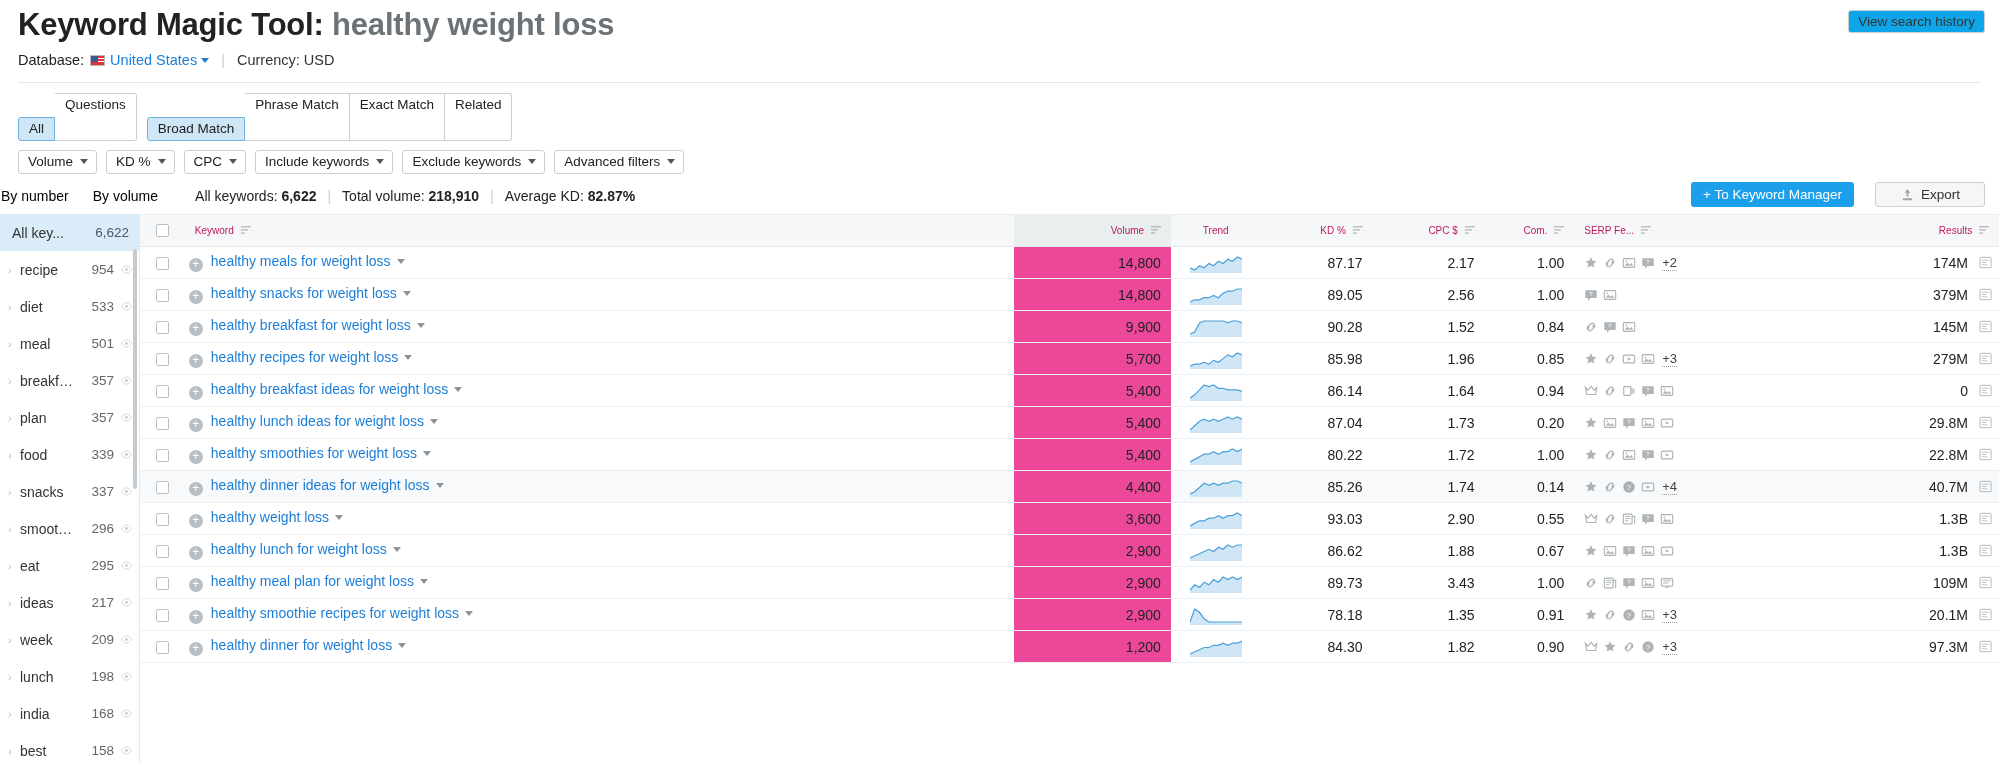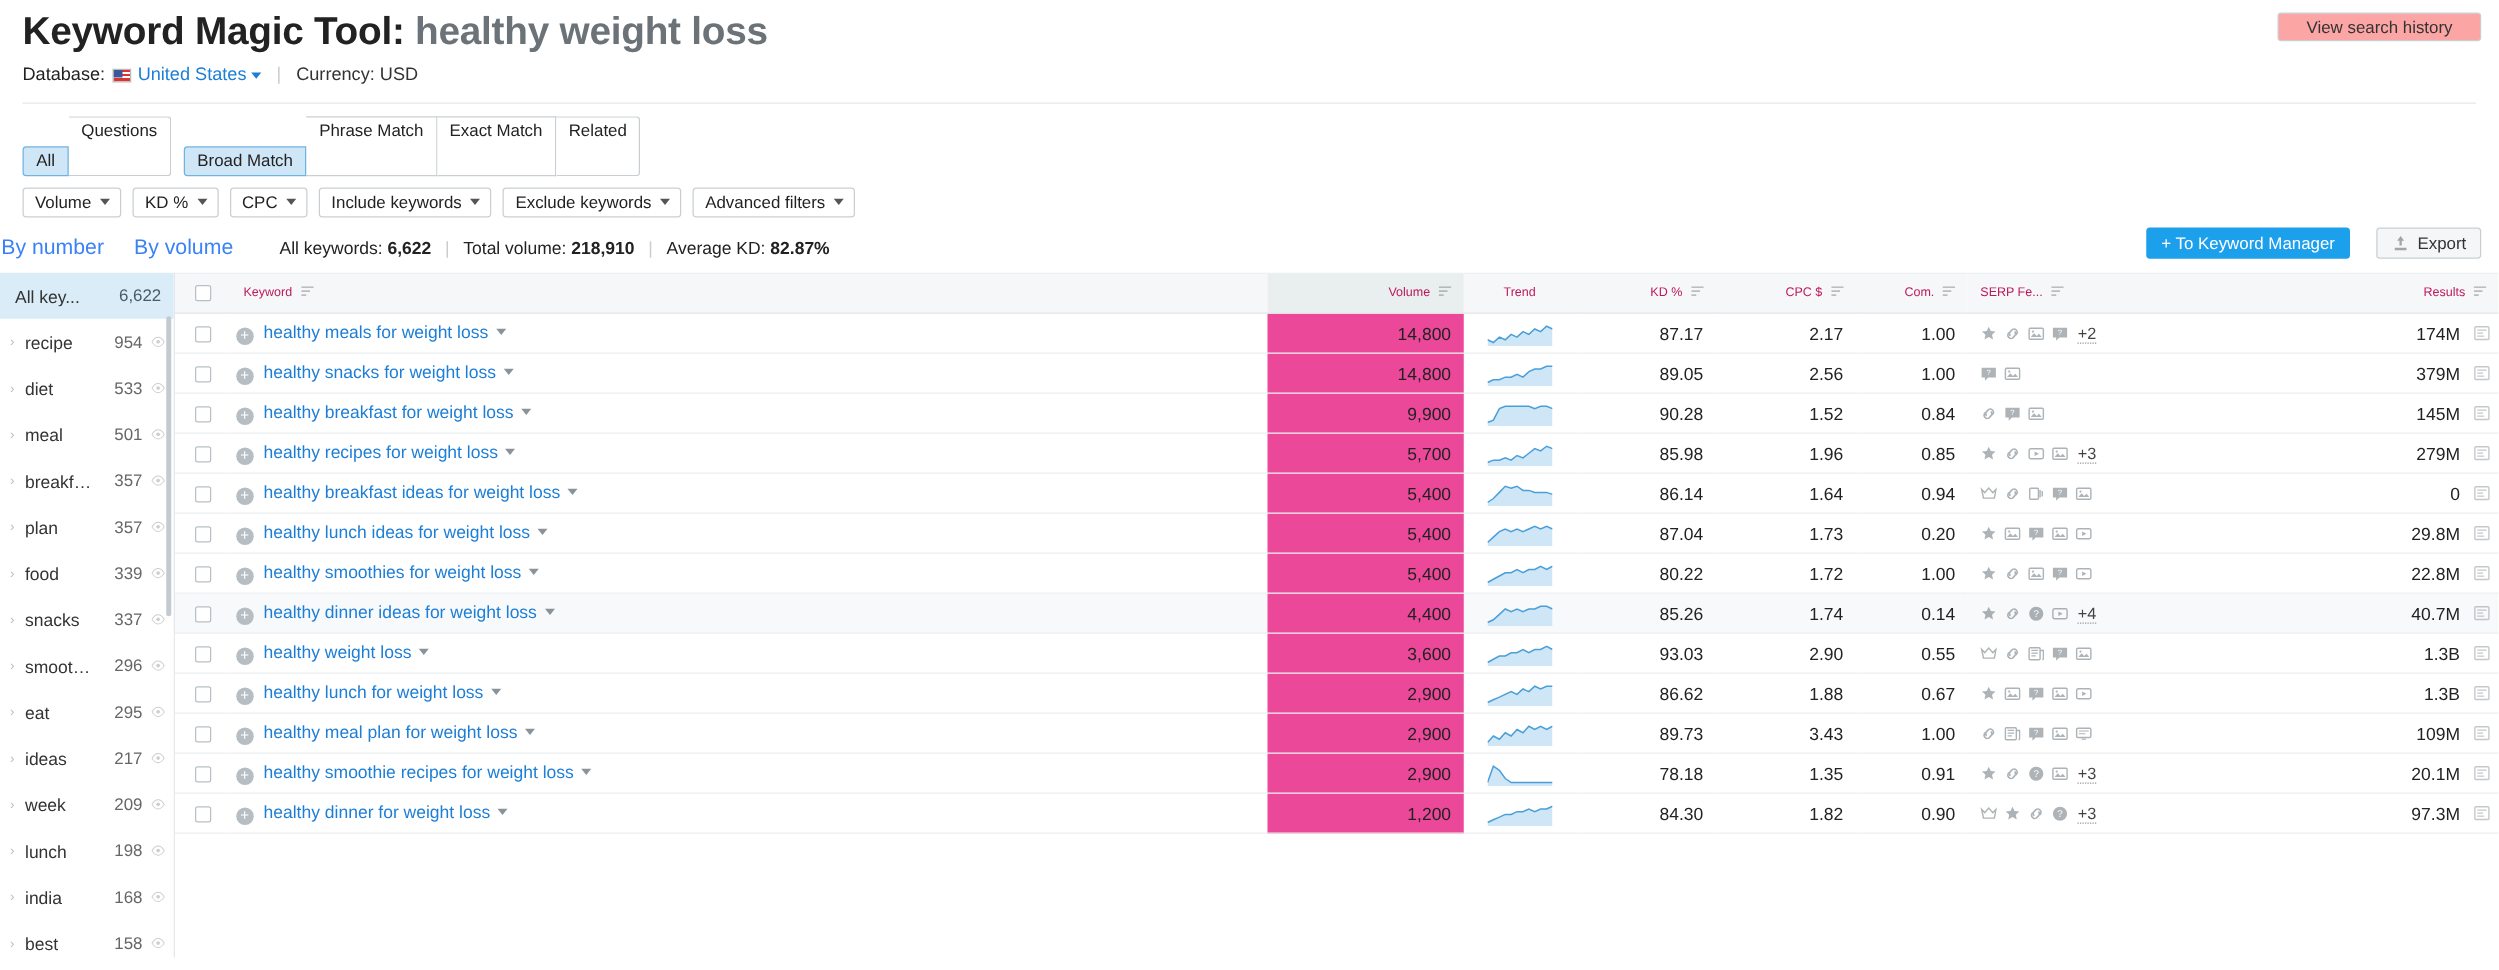--- a/index.html
+++ b/index.html
@@ -33,22 +33,22 @@
   .dblink { color: #1c7ed6; text-decoration: none; }
   .caret-dn {
     display: inline-block; margin-left: 4px; width: 0; height: 0;
     border-left: 4px solid transparent; border-right: 4px solid transparent;
     border-top: 5px solid #1c7ed6; vertical-align: 2px;
   }
   .sep-pipe { color: #ccc; margin: 0 12px; }
 
   .view-history {
     position: absolute; top: 10px; right: 14px;
-    font-size: 13.5px; color: #333; background: #fca5a5;
-    border: 1px solid #c9cfd3; border-radius: 3px; padding: 3px 22px;
+    font-size: 13.5px; color: #333; background: #0ea5e9;
+    border: 1px solid #c9cfd3; border-radius: 3px; padding: 3px 9px;
     cursor: pointer; white-space: nowrap;
   }
 
   .hr { height: 1px; background: #e4e8ea; margin-top: 14px; }
 
   
   .filters { padding: 10px 18px 0 18px; }
   .matchrow { display: flex; align-items: center; gap: 0; }
   .seg { display: flex; }
   .seg .btn {
@@ -71,33 +71,33 @@
   .chev {
     width: 0; height: 0; border-left: 4px solid transparent;
     border-right: 4px solid transparent; border-top: 5px solid #555;
   }
 
   
   .statsrow {
     display: flex; align-items: center; padding: 14px 14px 10px 0;
     margin-left: 0; position: relative;
   }
-  .bynum { font-size: 17px; color: #3b82f6; cursor: pointer; padding: 0 12px; }
+  .bynum { font-size: 14px; color: #000000; cursor: pointer; padding: 0 12px; }
   .bynum.first { padding-left: 1px; }
   .stats { font-size: 14px; color: #222; margin-left: 25px; display: flex; align-items: center; }
   .stats b { font-weight: bold; }
   .stats .sp { color: #ccc; margin: 0 11px; }
   .rightbtns { position: absolute; right: 14px; top: 8px; display: flex; gap: 21px; align-items: center; }
   .btn-kwm {
     background: #1ca0ec; color: #fff; border: none; border-radius: 3px;
     font-size: 13.5px; padding: 5px 12px; cursor: pointer; font-weight: normal;
   }
   .btn-export {
     background: #f4f6f7; color: #333; border: 1px solid #c9cfd3; border-radius: 3px;
-    font-size: 13.5px; padding: 4px 11px; cursor: pointer;
+    font-size: 13.5px; padding: 4px 24px; cursor: pointer;
     display: inline-flex; align-items: center; gap: 6px;
   }
 
   
   .body { display: flex; align-items: flex-start; }
 
   .sidebar {
     width: 140px; flex: 0 0 140px; border-right: 1px solid #e4e8ea;
     position: relative; height: 548px; overflow: hidden;
   }

